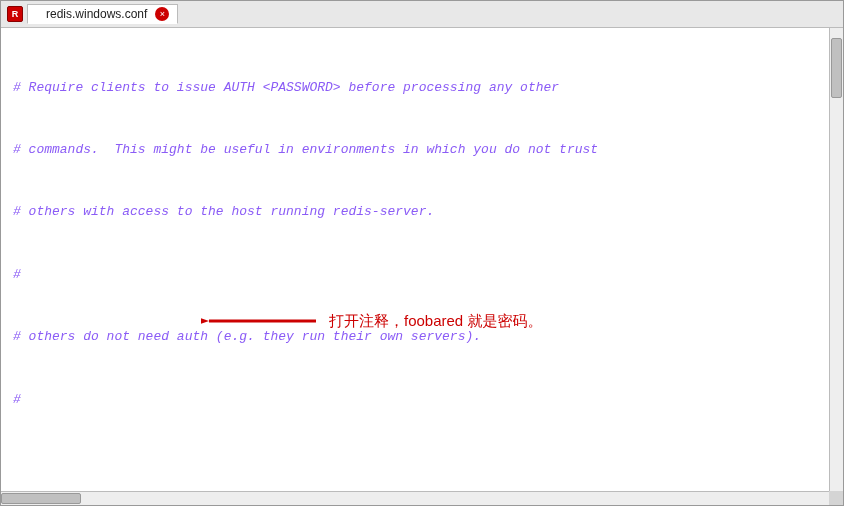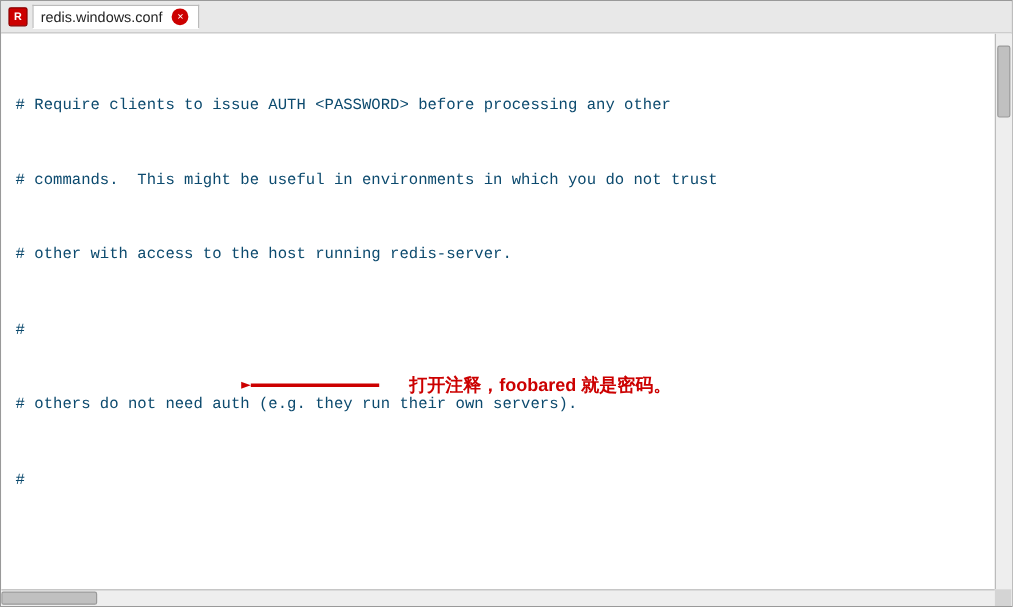--- a/index.html
+++ b/index.html
@@ -53,21 +53,21 @@
       font-weight: bold;
       font-family: Arial, sans-serif;
     }
 
     .tab {
       display: flex;
       align-items: center;
       background: #ffffff;
       border: 1px solid #bbb;
       border-bottom: 1px solid #ffffff;
-      padding: 2px 8px 2px 6px;
+      padding: 2px 8px 2px 18px;
       font-size: 12px;
       font-family: Arial, sans-serif;
       color: #222;
       gap: 4px;
     }
 
     .tab-close {
       width: 14px;
       height: 14px;
       background: #cc0000;
@@ -102,21 +102,22 @@
       white-space: pre;
       position: relative;
     }
 
     .line {
       display: block;
       position: relative;
     }
 
     .line-comment {
-      color: #0c4a6e;
+      color: #8b5cf6;
+      font-style: italic;
     }
 
     .annotation-container {
       position: absolute;
       top: 278px;
       left: 200px;
       display: flex;
       align-items: center;
       gap: 0;
       pointer-events: none;
@@ -129,23 +130,23 @@
 
     .red-arrow {
       width: 120px;
       height: 30px;
     }
 
     .annotation-text {
       font-family: '微软雅黑', 'Microsoft YaHei', SimSun, sans-serif;
       font-size: 15px;
       color: #cc0000;
-      font-weight: bold;
+      font-weight: normal;
       white-space: nowrap;
-      margin-left: 20px;
+      margin-left: 8px;
     }
 
     .scrollbar-corner {
       position: absolute;
       bottom: 0;
       right: 0;
       width: 14px;
       height: 14px;
       background: #d4d4d4;
     }
@@ -206,21 +207,21 @@
       <div class="tab-close">
         <span>×</span>
       </div>
     </div>
   </div>
 
   <div class="editor-area">
     <div class="code-content">
       <span class="line line-comment"># Require clients to issue AUTH &lt;PASSWORD&gt; before processing any other</span>
       <span class="line line-comment"># commands.  This might be useful in environments in which you do not trust</span>
-      <span class="line line-comment"># other with access to the host running redis-server.</span>
+      <span class="line line-comment"># others with access to the host running redis-server.</span>
       <span class="line line-comment">#</span>
       <span class="line line-comment"># others do not need auth (e.g. they run their own servers).</span>
       <span class="line line-comment">#</span>
       
       
       
       
       
       
       

